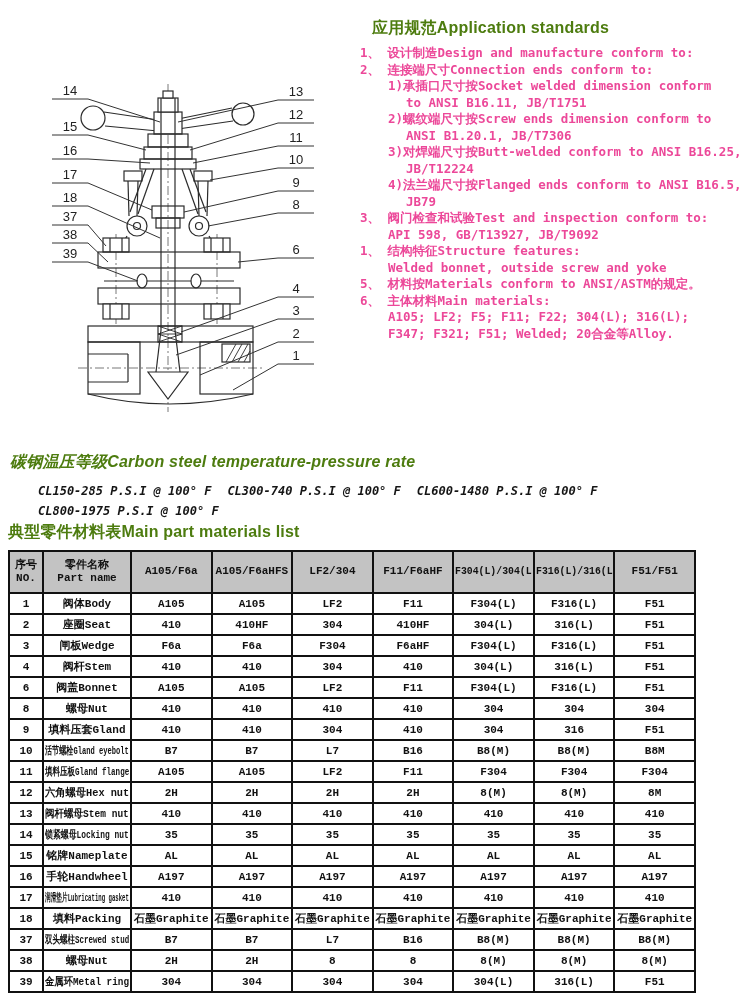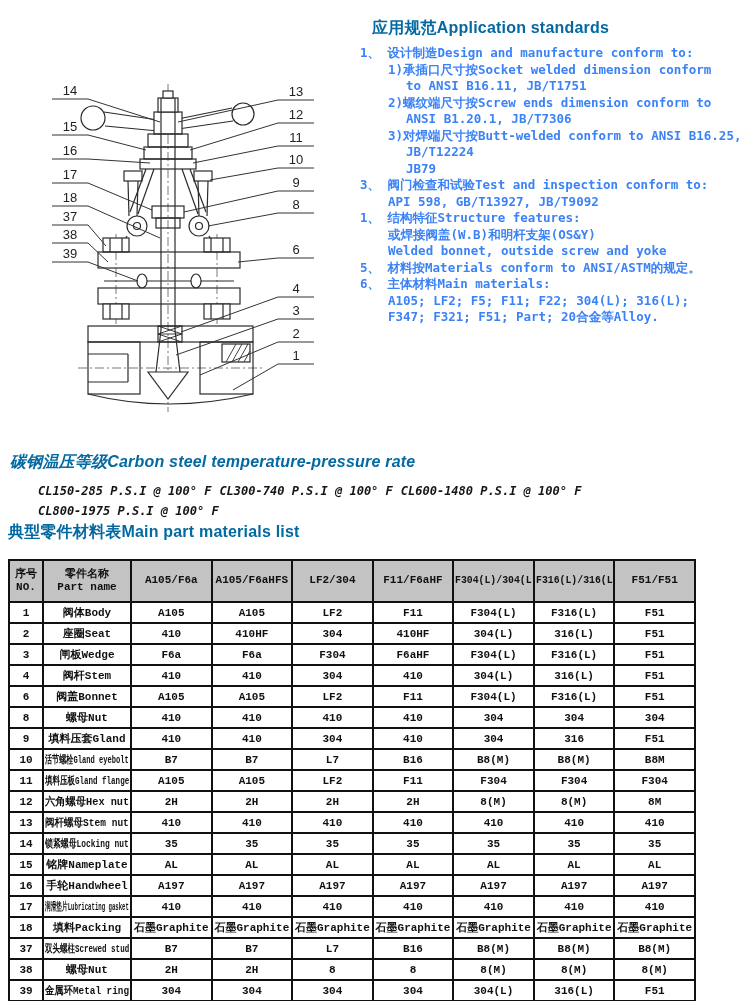--- a/index.html
+++ b/index.html
@@ -3,41 +3,41 @@
 <meta charset="utf-8">
 <style>
   html,body{margin:0;padding:0;background:#e8e8e8;}
   .page{
     position:relative;width:750px;height:1001px;background:#ffffff;
     font-family:"Liberation Sans",sans-serif;color:#111;overflow:hidden;
     margin:0 auto;
   }
   .section-heading{
     font-family:"Liberation Sans",sans-serif;font-weight:bold;
-    font-size:16px;color:#0369a1;letter-spacing:0.2px;
+    font-size:16px;color:#4d7c0f;letter-spacing:0.2px;
   }
   .mono{font-family:"DejaVu Sans Mono","Liberation Mono",monospace;font-weight:bold;}
 
   
   .app-block{position:absolute;left:360px;top:18px;width:388px;}
   .app-block .section-heading{margin-left:12px;margin-bottom:6px;}
   .app-lines{font-family:"DejaVu Sans Mono","Liberation Mono",monospace;font-weight:bold;
-    font-size:12.5px;line-height:16.5px;white-space:nowrap;color:#3b82f6;}
+    font-size:12.5px;line-height:16.5px;white-space:nowrap;color:#ec4899;}
   .app-line.indent-0{padding-left:0;}
   .app-line.indent-1{padding-left:28px;}
   .app-line.indent-2{padding-left:46px;}
 
   
   .pressure-block{position:absolute;left:10px;top:452px;width:730px;font-style:italic;}
   .pressure-lines{margin-top:8px;margin-left:28px;font-size:12px;line-height:20px;color:#151515;}
-  .pressure-line{display:flex;gap:8px;white-space:nowrap;}
+  .pressure-line{display:flex;gap:16px;white-space:nowrap;}
 
   
   .table-block{position:absolute;left:8px;top:522px;width:734px;}
-  .table-block .section-heading{margin-bottom:16px;}
+  .table-block .section-heading{margin-bottom:7px;}
   table.materials{border-collapse:collapse;width:688px;table-layout:fixed;
     font-family:Liberation Mono, monospace;font-weight:bold;}
   table.materials th,table.materials td{
     border:2px solid #111;text-align:center;padding:0 1px;overflow:hidden;}
   table.materials thead th{background:#c3c3c3;height:40px;font-size:11px;line-height:13px;font-weight:bold;}
   table.materials td{height:19px;font-size:11px;}
   .sq{display:inline-block;white-space:nowrap;transform-origin:left center;max-width:none;vertical-align:middle;}
   td.cell-name{font-size:10.5px;border-radius:6px;}
 
   
@@ -201,36 +201,37 @@
         <text x="296" y="360" class="callout-num">1</text>
         <line x1="278" x2="314" y1="364" y2="364" class="callout-line"></line>
         <line x1="278" y1="364" x2="233" y2="390" class="callout-line"></line>
       </g>
   </svg>
 
   <div class="app-block">
     <div class="section-heading">应用规范Application standards</div>
     <div class="app-lines" id="app-lines">
         <div class="app-line indent-0">1、 设计制造Design and manufacture conform to:</div>
+        <div class="app-line indent-0">2、 连接端尺寸Connection ends conform to:</div>
         <div class="app-line indent-1">1)承插口尺寸按Socket welded dimension conform</div>
         <div class="app-line indent-2">to ANSI B16.11, JB/T1751</div>
         <div class="app-line indent-1">2)螺纹端尺寸按Screw ends dimension conform to</div>
         <div class="app-line indent-2">ANSI B1.20.1, JB/T7306</div>
         <div class="app-line indent-1">3)对焊端尺寸按Butt-welded conform to ANSI B16.25,</div>
         <div class="app-line indent-2">JB/T12224</div>
+        <div class="app-line indent-1">4)法兰端尺寸按Flanged ends conform to ANSI B16.5,</div>
         <div class="app-line indent-2">JB79</div>
         <div class="app-line indent-0">3、 阀门检查和试验Test and inspection conform to:</div>
         <div class="app-line indent-1">API 598, GB/T13927, JB/T9092</div>
         <div class="app-line indent-0">1、 结构特征Structure features:</div>
-        <div class="app-line indent-1">或焊接阀盖(W.B)和明杆支架(OS&amp;Y)</div>
         <div class="app-line indent-1">Welded bonnet, outside screw and yoke</div>
         <div class="app-line indent-0">5、 材料按Materials conform to ANSI/ASTM的规定。</div>
         <div class="app-line indent-0">6、 主体材料Main materials:</div>
         <div class="app-line indent-1">A105; LF2; F5; F11; F22; 304(L); 316(L);</div>
-        <div class="app-line indent-1">F347; F321; F51; Part; 20合金等Alloy.</div>
+        <div class="app-line indent-1">F347; F321; F51; Welded; 20合金等Alloy.</div>
       </div>
   </div>
 
   <div class="pressure-block">
     <div class="section-heading">碳钢温压等级Carbon steel temperature-pressure rate</div>
     <div class="pressure-lines mono" id="pressure-lines">
         <div class="pressure-line">
           <span>CL150-285 P.S.I @ 100° F</span>
           <span>CL300-740 P.S.I @ 100° F</span>
           <span>CL600-1480 P.S.I @ 100° F</span>

